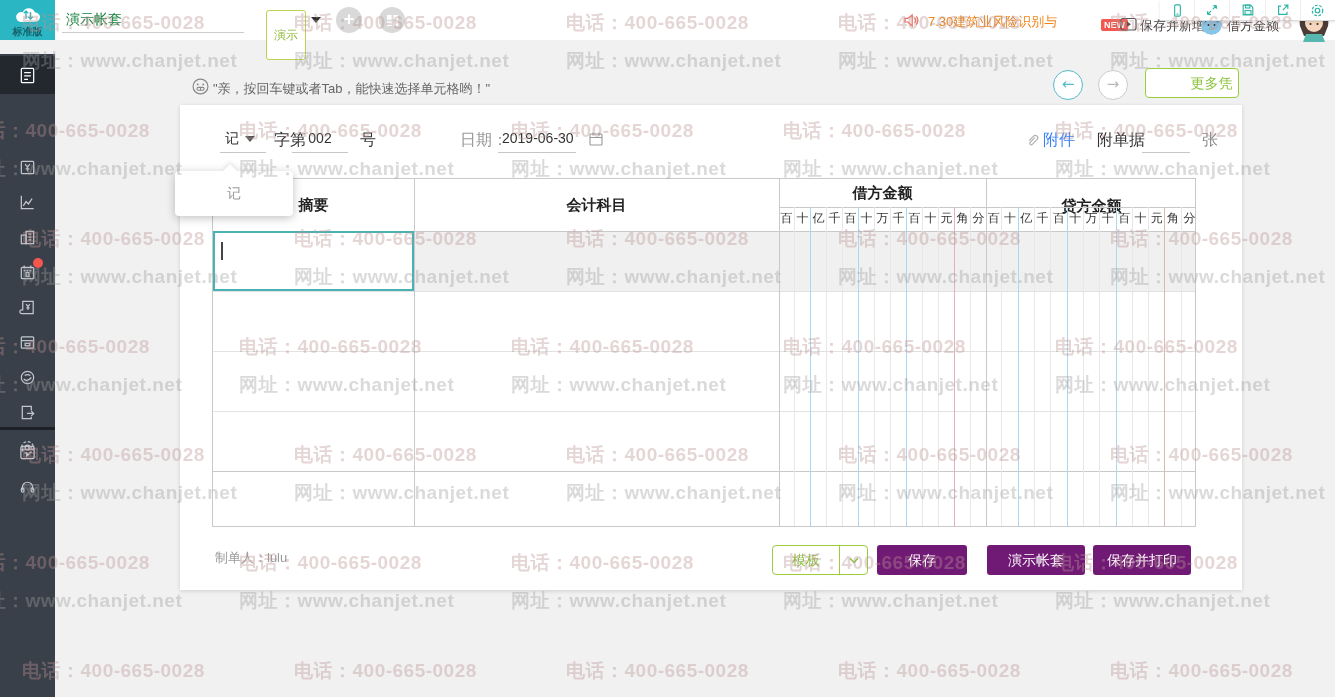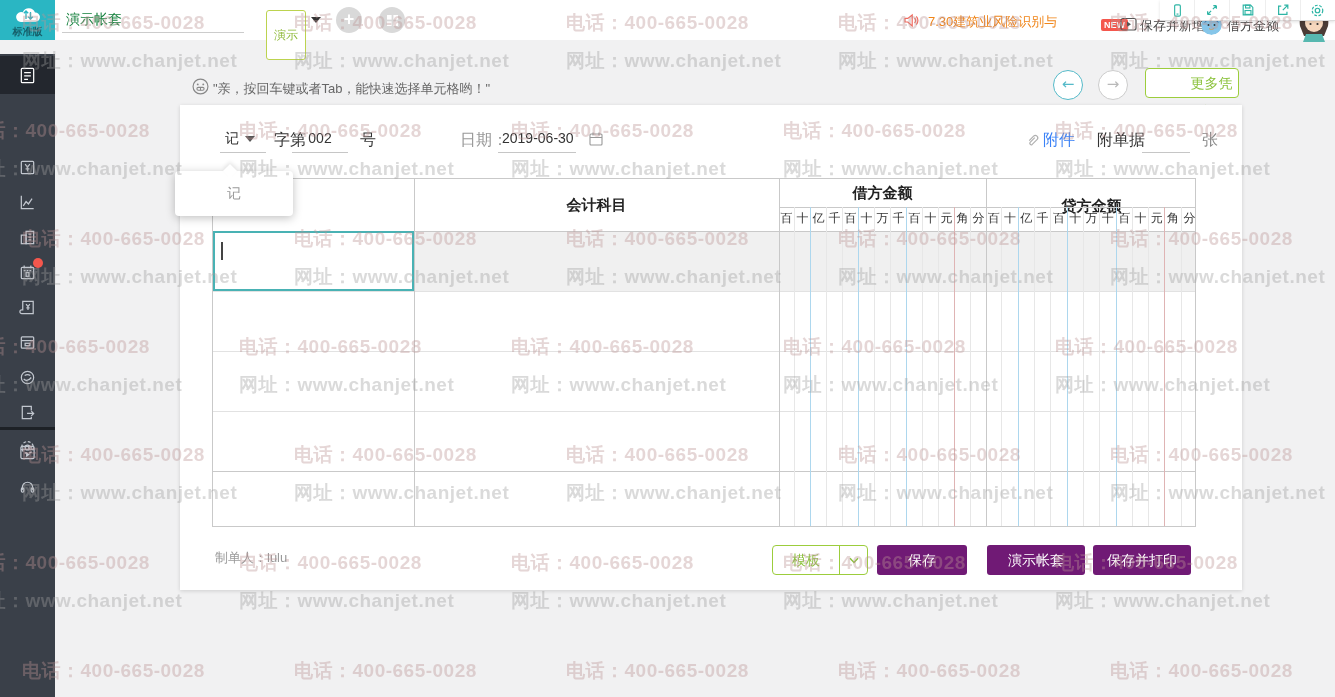--- a/index.html
+++ b/index.html
@@ -328,20 +328,21 @@
     </svg>
     <div id="v-attachlabel" class="abs fld-label">附件</div>
     <div id="v-attachdoc" class="abs fld-label">附单据</div>
     <div id="v-attach-count" class="abs"></div>
     <div id="v-attach-line" class="abs fld-underline"></div>
     <div id="v-attachunit" class="abs fld-label">张</div>
 
     <div id="vtable" class="abs">
       <div id="row1-bg" class="abs"></div>
 
+      <div class="hdr" style="left:0;top:0;width:201px;height:52px">摘要</div>
       <div class="hdr" style="left:566px;top:0;width:207px;height:28px">借方金额</div>
       <div class="hdr" style="left:201px;top:0;width:365px;height:52px">会计科目</div>
       <div class="hdr" style="left:773px;top:13px;width:211px;height:28px">贷方金额</div>
 
       <div class="hline strong" style="top:28px;left:566px;right:0"></div>
       <div class="hline strong" style="top:52px"></div>
       <div class="hline" style="top:112px"></div>
       <div class="hline" style="top:172px"></div>
       <div class="hline" style="top:232px"></div>
       <div class="hline strong" style="top:292px"></div>

